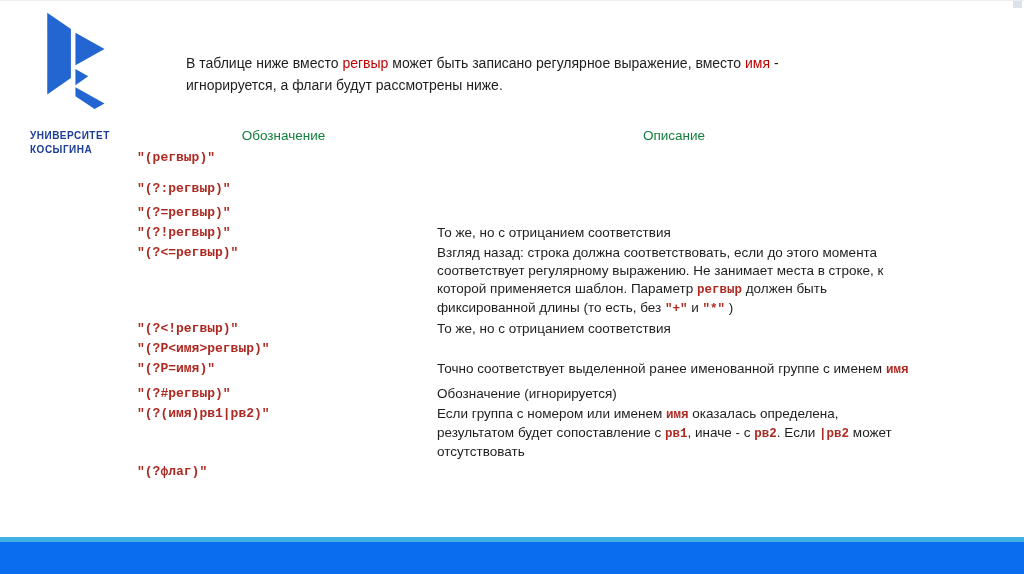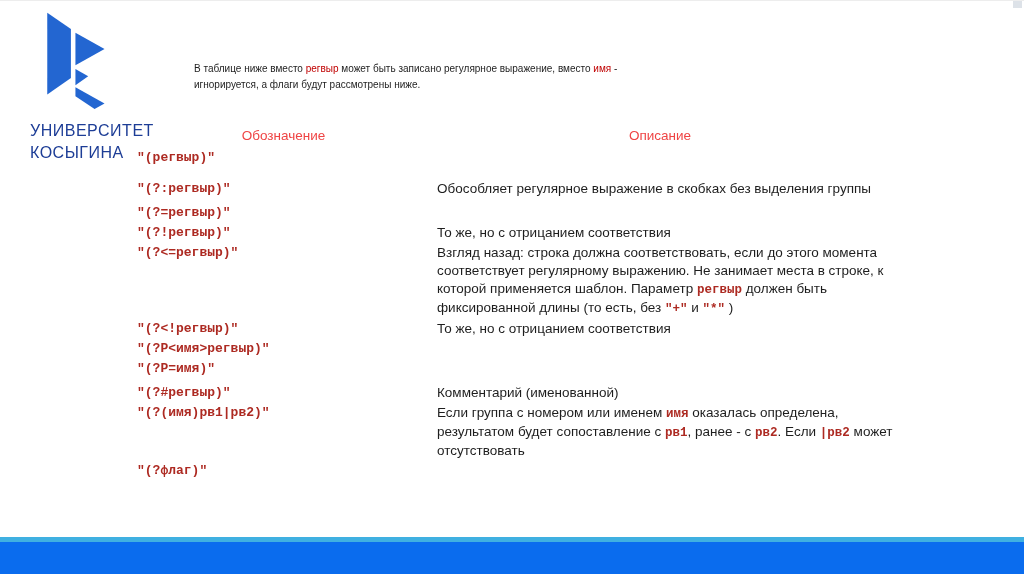--- a/index.html
+++ b/index.html
@@ -1,33 +1,33 @@
 <!DOCTYPE html>
 <html><head>
 <meta charset="utf-8">
 <style>
   html,body{margin:0;padding:0;background:#fff;}
   .slide{position:relative;width:1024px;height:574px;background:#ffffff;overflow:hidden;
          font-family:"Liberation Sans",sans-serif;border-top:1px solid #ededed;}
   
   .logo-block{position:absolute;left:30px;top:8px;width:130px;}
   .logo-svg{display:block;margin-left:12px;width:76px;height:100px;}
-  .logo-text{margin-top:11px;font-weight:normal;font-size:16px;letter-spacing:.5px;
+  .logo-text{margin-top:20px;font-weight:bold;font-size:10px;letter-spacing:.5px;
              color:#1d3d96;line-height:1.35;}
   .logo-text span{display:block;}
   
-  .intro{position:absolute;left:186px;top:52px;width:800px;margin:8px;
-         font-size:10px;line-height:1.55;color:#1e1e1e;}
+  .intro{position:absolute;left:186px;top:52px;width:800px;margin:0;
+         font-size:14px;line-height:1.55;color:#1e1e1e;}
   .red-term{color:#c00000;}
   .code{font-family:"Liberation Mono","DejaVu Sans Mono",monospace;font-weight:bold;color:#ad2a22;}
   
   .rtable{position:absolute;left:0;top:127px;width:1024px;}
-  .thead{position:relative;height:21px;font-size:13.5px;color:#ef4444;}
+  .thead{position:relative;height:21px;font-size:13.5px;color:#15803d;}
   .th-left{position:absolute;left:137px;width:293px;text-align:center;}
-  .th-right{position:absolute;left:421px;width:478px;text-align:center;}
+  .th-right{position:absolute;left:435px;width:478px;text-align:center;}
   .trow{display:flex;margin-bottom:2px;}
   .trow:nth-child(1){margin-bottom:13px;}
   .trow:nth-child(2){margin-bottom:6px;}
   .trow:nth-child(8){margin-bottom:6px;}
   .cell-code{width:300px;margin-left:137px;white-space:pre;
              font-family:"Liberation Mono","DejaVu Sans Mono",monospace;
              font-weight:bold;font-size:13px;line-height:18px;color:#ad2a22;}
   .cell-desc{width:482px;font-size:13.5px;line-height:18px;color:#1e1e1e;}
   .cell-desc .code{font-size:12.5px;}
   
@@ -59,21 +59,20 @@
     <div class="thead">
       <div class="th-left">Обозначение</div>
       <div class="th-right">Описание</div>
     </div>
     <div class="tbody">
         <div class="trow">
           <div class="cell-code">"(регвыр)"</div>
         </div>
         <div class="trow">
           <div class="cell-code">"(?:регвыр)"</div>
-          <div class="cell-desc"><span>Обособляет регулярное выражение в скобках без выделения группы</span></div>
         </div>
         <div class="trow">
           <div class="cell-code">"(?=регвыр)"</div>
         </div>
         <div class="trow">
           <div class="cell-code">"(?!регвыр)"</div>
           <div class="cell-desc"><span>То же, но с отрицанием соответствия</span></div>
         </div>
         <div class="trow">
           <div class="cell-code">"(?&lt;=регвыр)"</div>
@@ -81,28 +80,29 @@
         </div>
         <div class="trow">
           <div class="cell-code">"(?&lt;!регвыр)"</div>
           <div class="cell-desc"><span>То же, но с отрицанием соответствия</span></div>
         </div>
         <div class="trow">
           <div class="cell-code">"(?P&lt;имя&gt;регвыр)"</div>
         </div>
         <div class="trow">
           <div class="cell-code">"(?P=имя)"</div>
+          <div class="cell-desc"><span>Точно соответствует выделенной ранее именованной группе с именем </span><span class="code">имя</span></div>
         </div>
         <div class="trow">
           <div class="cell-code">"(?#регвыр)"</div>
-          <div class="cell-desc"><span>Комментарий (именованной)</span></div>
+          <div class="cell-desc"><span>Обозначение (игнорируется)</span></div>
         </div>
         <div class="trow">
           <div class="cell-code">"(?(имя)рв1|рв2)"</div>
-          <div class="cell-desc"><span>Если группа с номером или именем </span><span class="code">имя</span><span> оказалась определена, результатом будет сопоставление с </span><span class="code">рв1</span><span>, ранее - с </span><span class="code">рв2</span><span>. Если </span><span class="code">|рв2</span><span> может отсутствовать</span></div>
+          <div class="cell-desc"><span>Если группа с номером или именем </span><span class="code">имя</span><span> оказалась определена, результатом будет сопоставление с </span><span class="code">рв1</span><span>, иначе - с </span><span class="code">рв2</span><span>. Если </span><span class="code">|рв2</span><span> может отсутствовать</span></div>
         </div>
         <div class="trow">
           <div class="cell-code">"(?флаг)"</div>
         </div>
       </div>
   </div>
 
   <div class="corner-mark"></div>
   <div class="stripe-light"></div>
   <div class="stripe-dark"></div>

